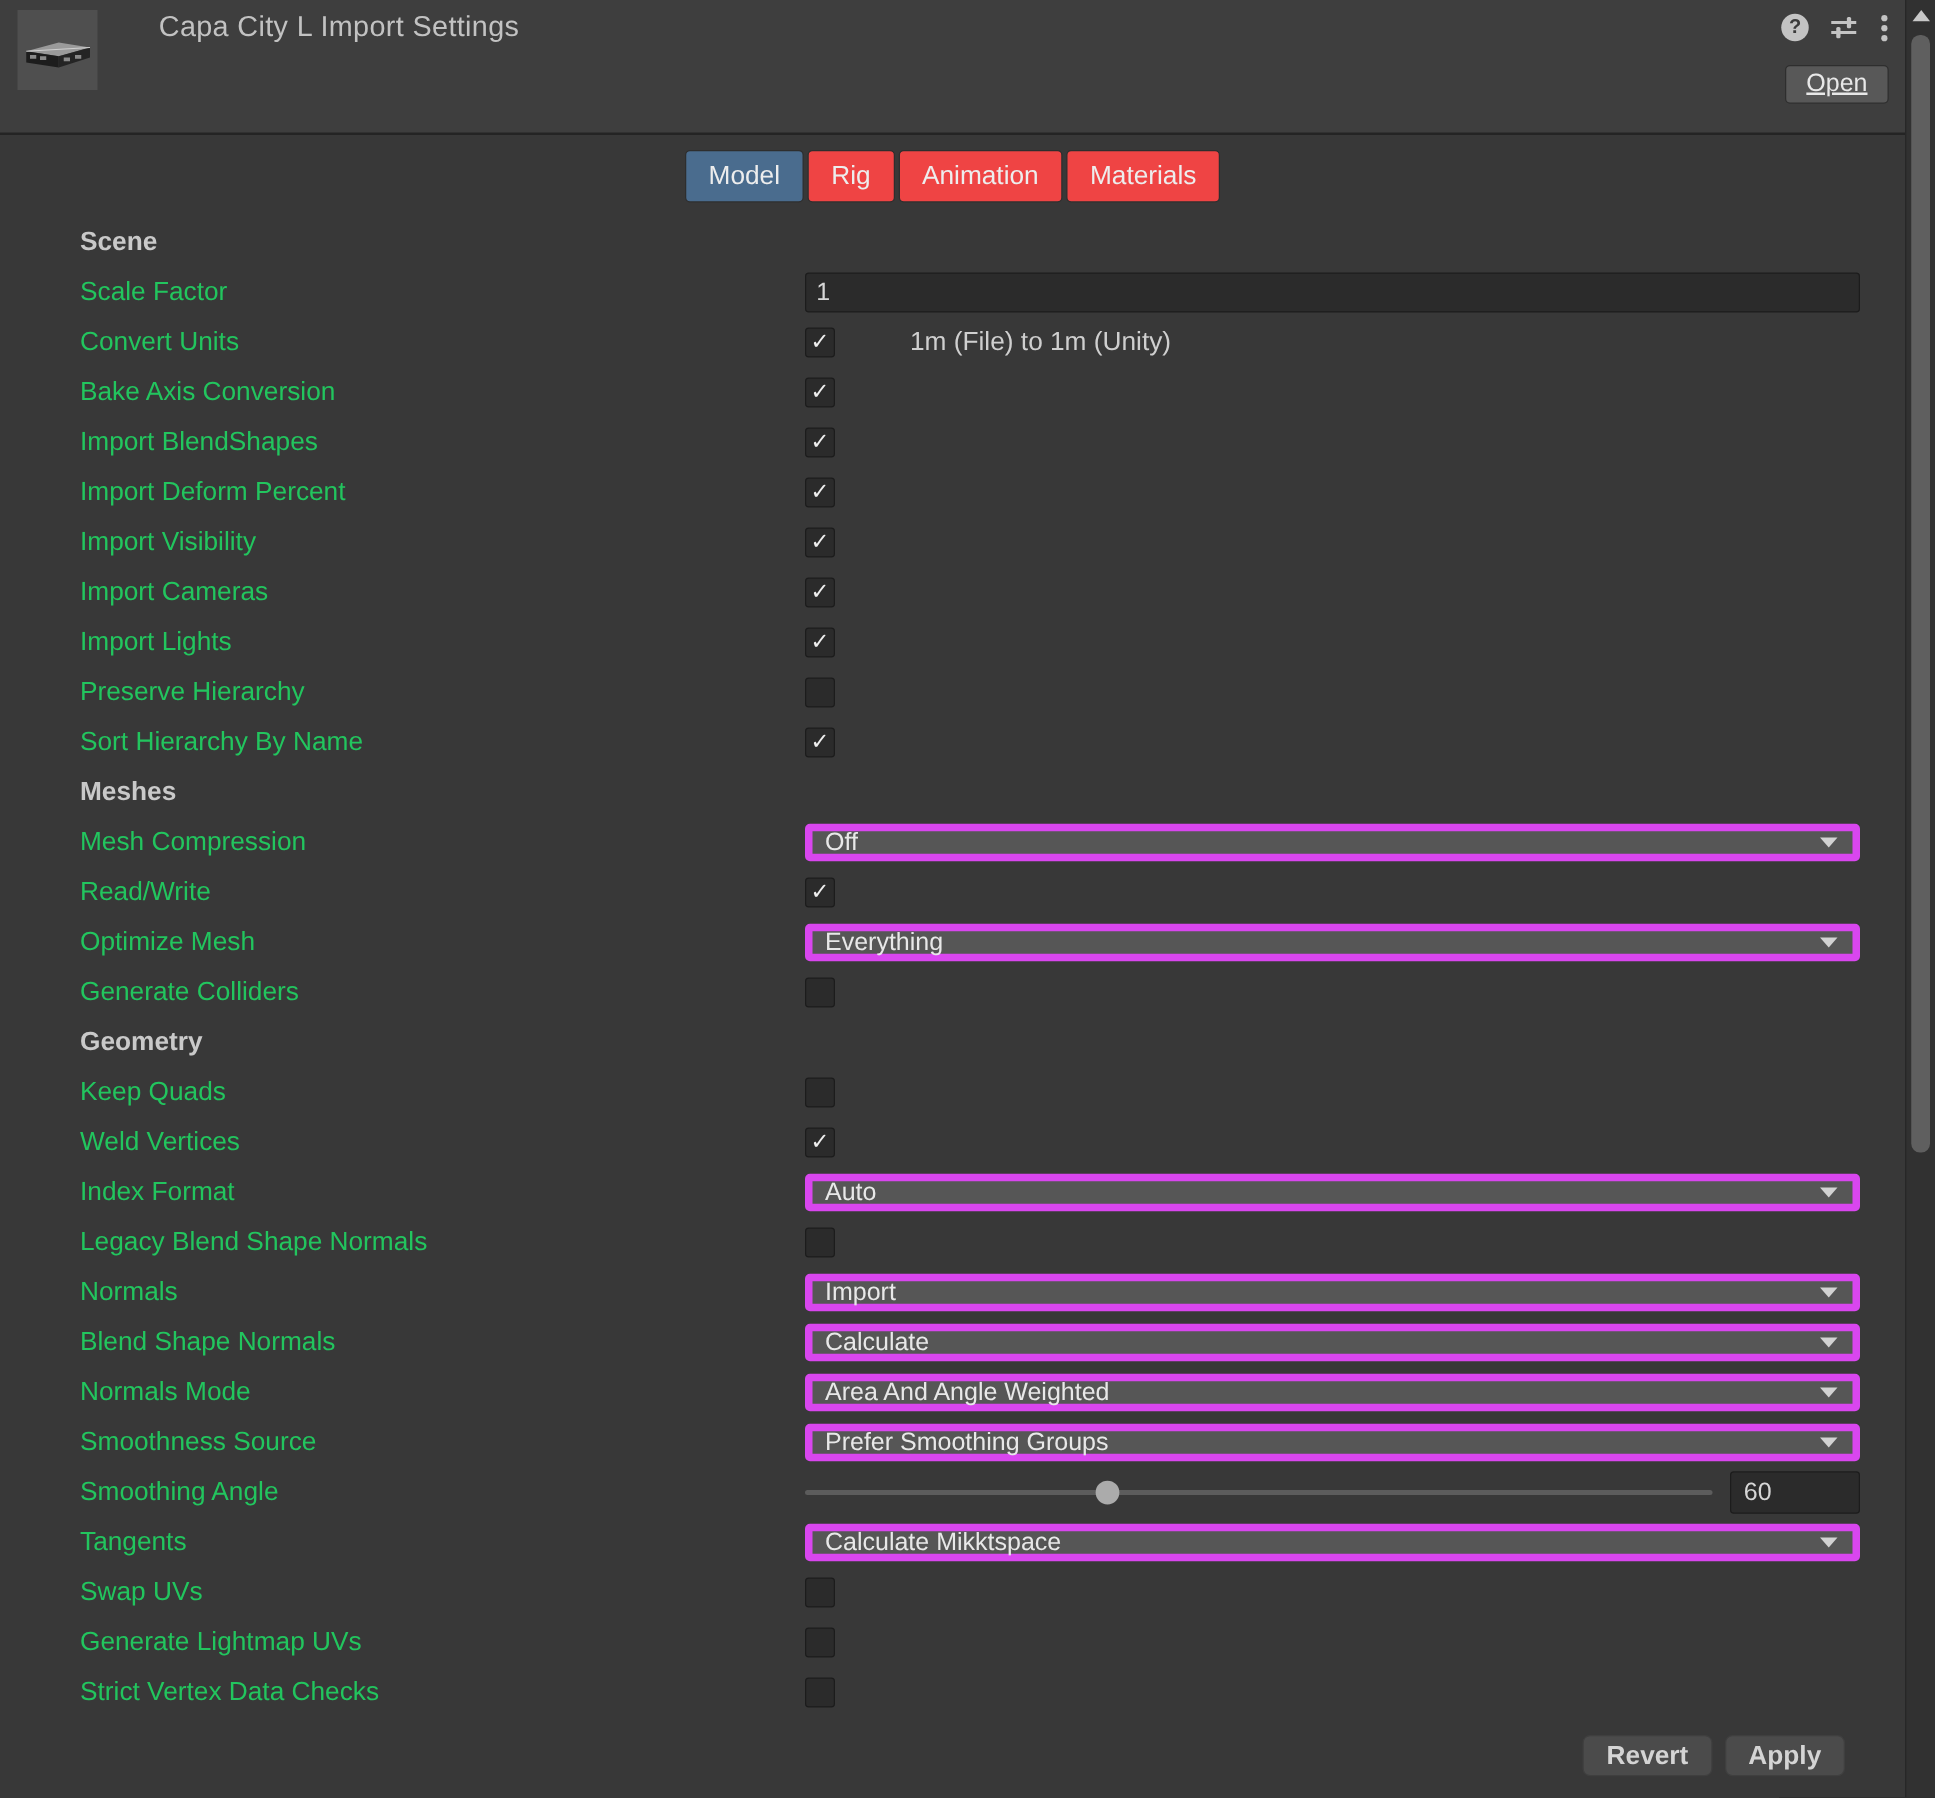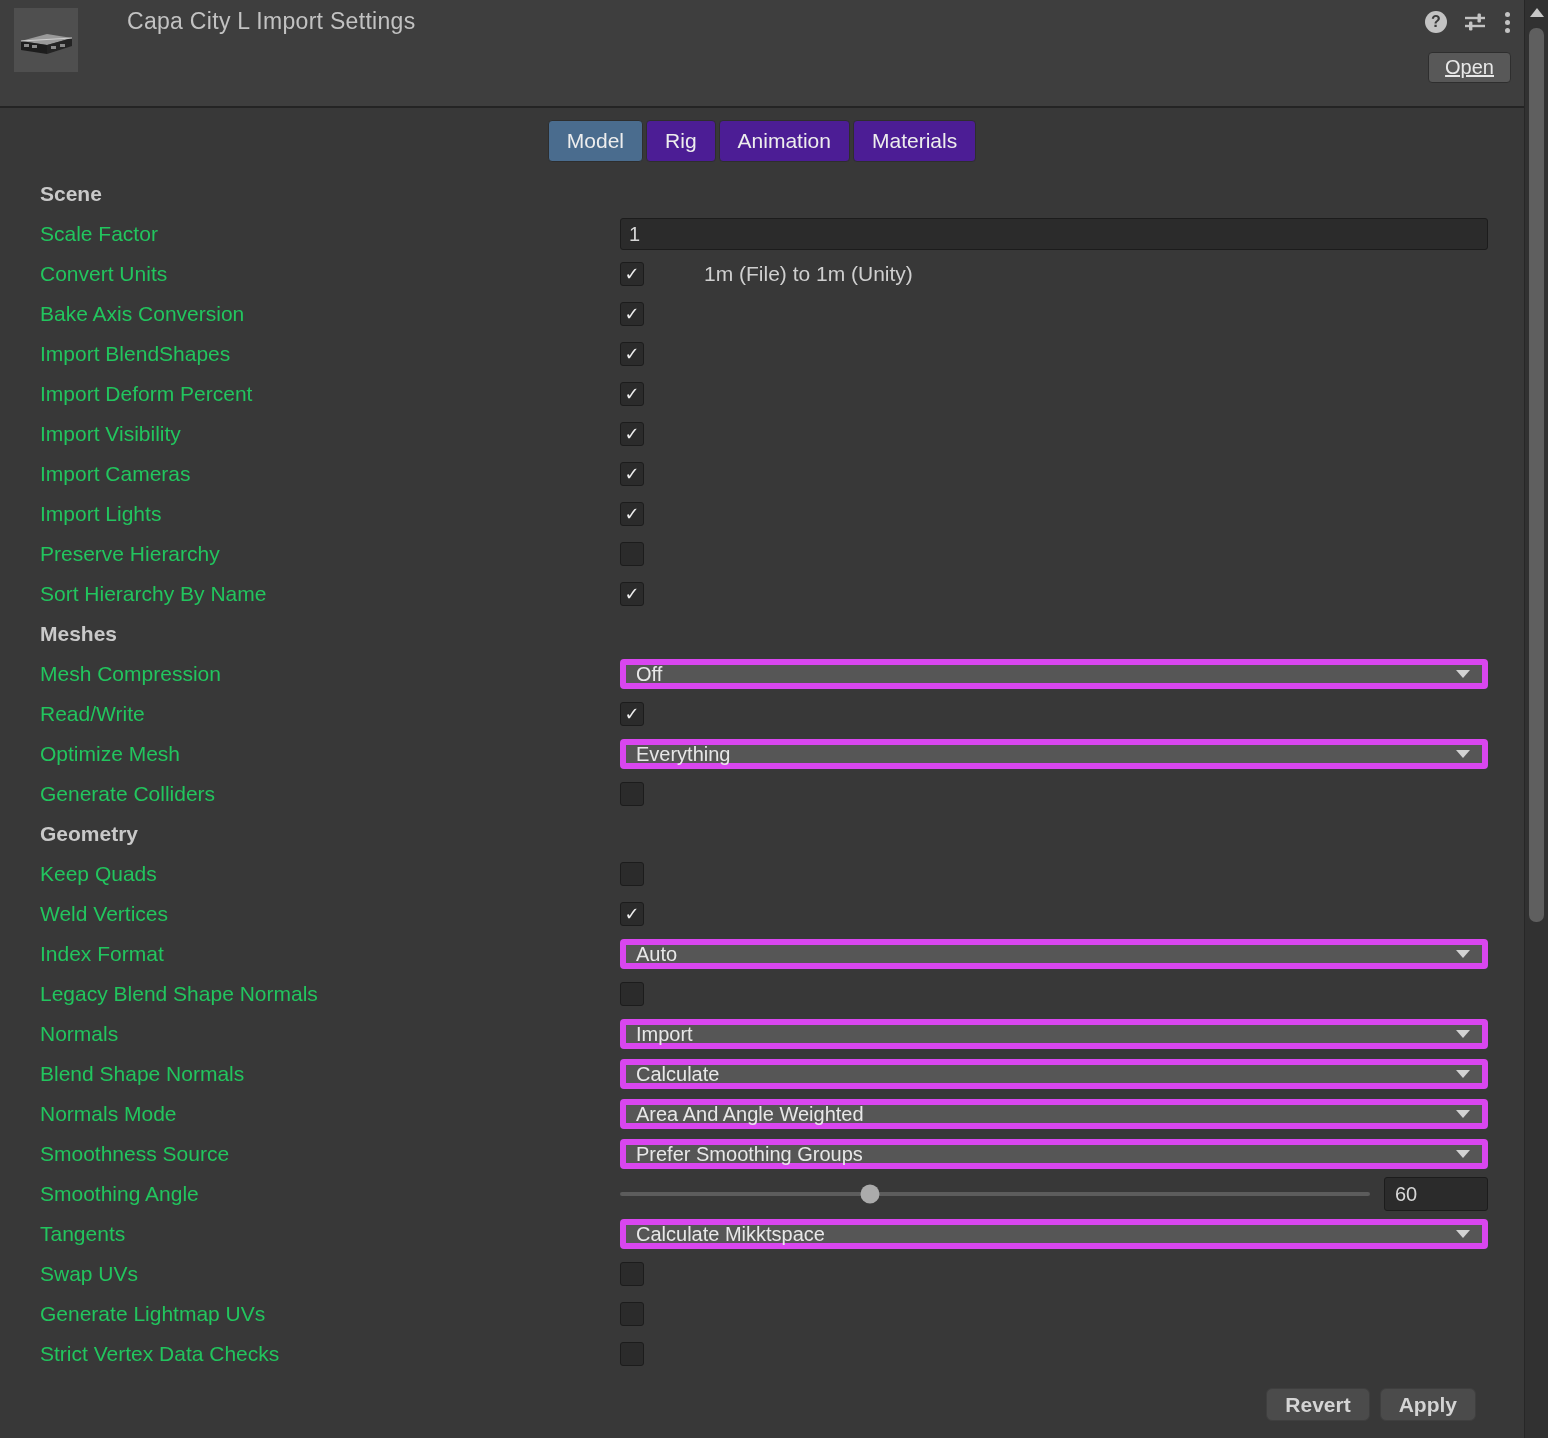--- a/index.html
+++ b/index.html
@@ -13,26 +13,26 @@
   .title { position:absolute; left:95px; top:8px; font-size:23px; color:#c2c2c2; letter-spacing:0.3px;margin-left:32px; }
   .hdr-icons { position:absolute; right:12px; top:8px; display:flex; align-items:center; gap:16px; height:28px; }
   .help-ic { width:22px; height:22px; border-radius:50%; background:#c3c3c3; color:#3a3a3a; font-weight:bold; font-size:16px; display:flex; align-items:center; justify-content:center; }
   .preset-ic svg { display:block; }
   .kebab-ic { display:flex; flex-direction:column; gap:3px; padding:2px; }
   .kebab-ic i { width:5px; height:5px; border-radius:50%; background:#c3c3c3; }
   .open-btn { position:absolute; right:13px; top:52px; background:#585858; border:1px solid #2e2e2e; border-radius:4px; color:#e8e8e8; font-size:20px; padding:3px 16px;text-decoration:underline; }
 
   
   .tabbar { margin-top:12px; display:flex; justify-content:center; gap:3px; height:42px; margin-right:24px; }
-  .tab { background:#4c1d95; color:#ededed; font-size:21px; display:flex; align-items:center; padding:0 18px; border-radius:4px; border:1px solid #2e2e2e; }
+  .tab { background:#ef4444; color:#ededed; font-size:21px; display:flex; align-items:center; padding:0 18px; border-radius:4px; border:1px solid #2e2e2e; }
   .tab.selected { background:#4a6c8e; }
 
   
   .main { margin-right:24px; }
-  .rows { margin-top:12px; }
+  .rows { margin-top:12px;margin-left:24px; }
   .row { height:40px; display:flex; align-items:center; }
   .section-header { padding-left:40px; font-weight:bold; color:#c9c9c9; font-size:21px; }
   .label { width:620px; padding-left:40px; font-size:21px; color:#22c55e; }
   .control { flex:1; margin-right:36px; display:flex; align-items:center; height:100%; }
 
   .textfield { flex:1; height:32px; background:#2b2b2b; border:1px solid #1c1c1c; border-radius:3px; color:#d6d6d6; font-size:20px; line-height:30px; padding-left:8px; }
   .checkbox { width:24px; height:24px; background:#2b2b2b; border:1px solid #1c1c1c; border-radius:3px; display:flex; align-items:center; justify-content:center; flex:0 0 auto; }
   .check { color:#eeeeee; font-size:18px; font-weight:bold; line-height:1; font-family:"DejaVu Sans", sans-serif; }
   .suffix { margin-left:60px; font-size:21px; color:#cfcfcf; }
   .dropdown { flex:1; height:30px; background:#565656; border:6px solid #d946ef; border-radius:4px; display:flex; align-items:center; padding:0 12px 0 10px; }

